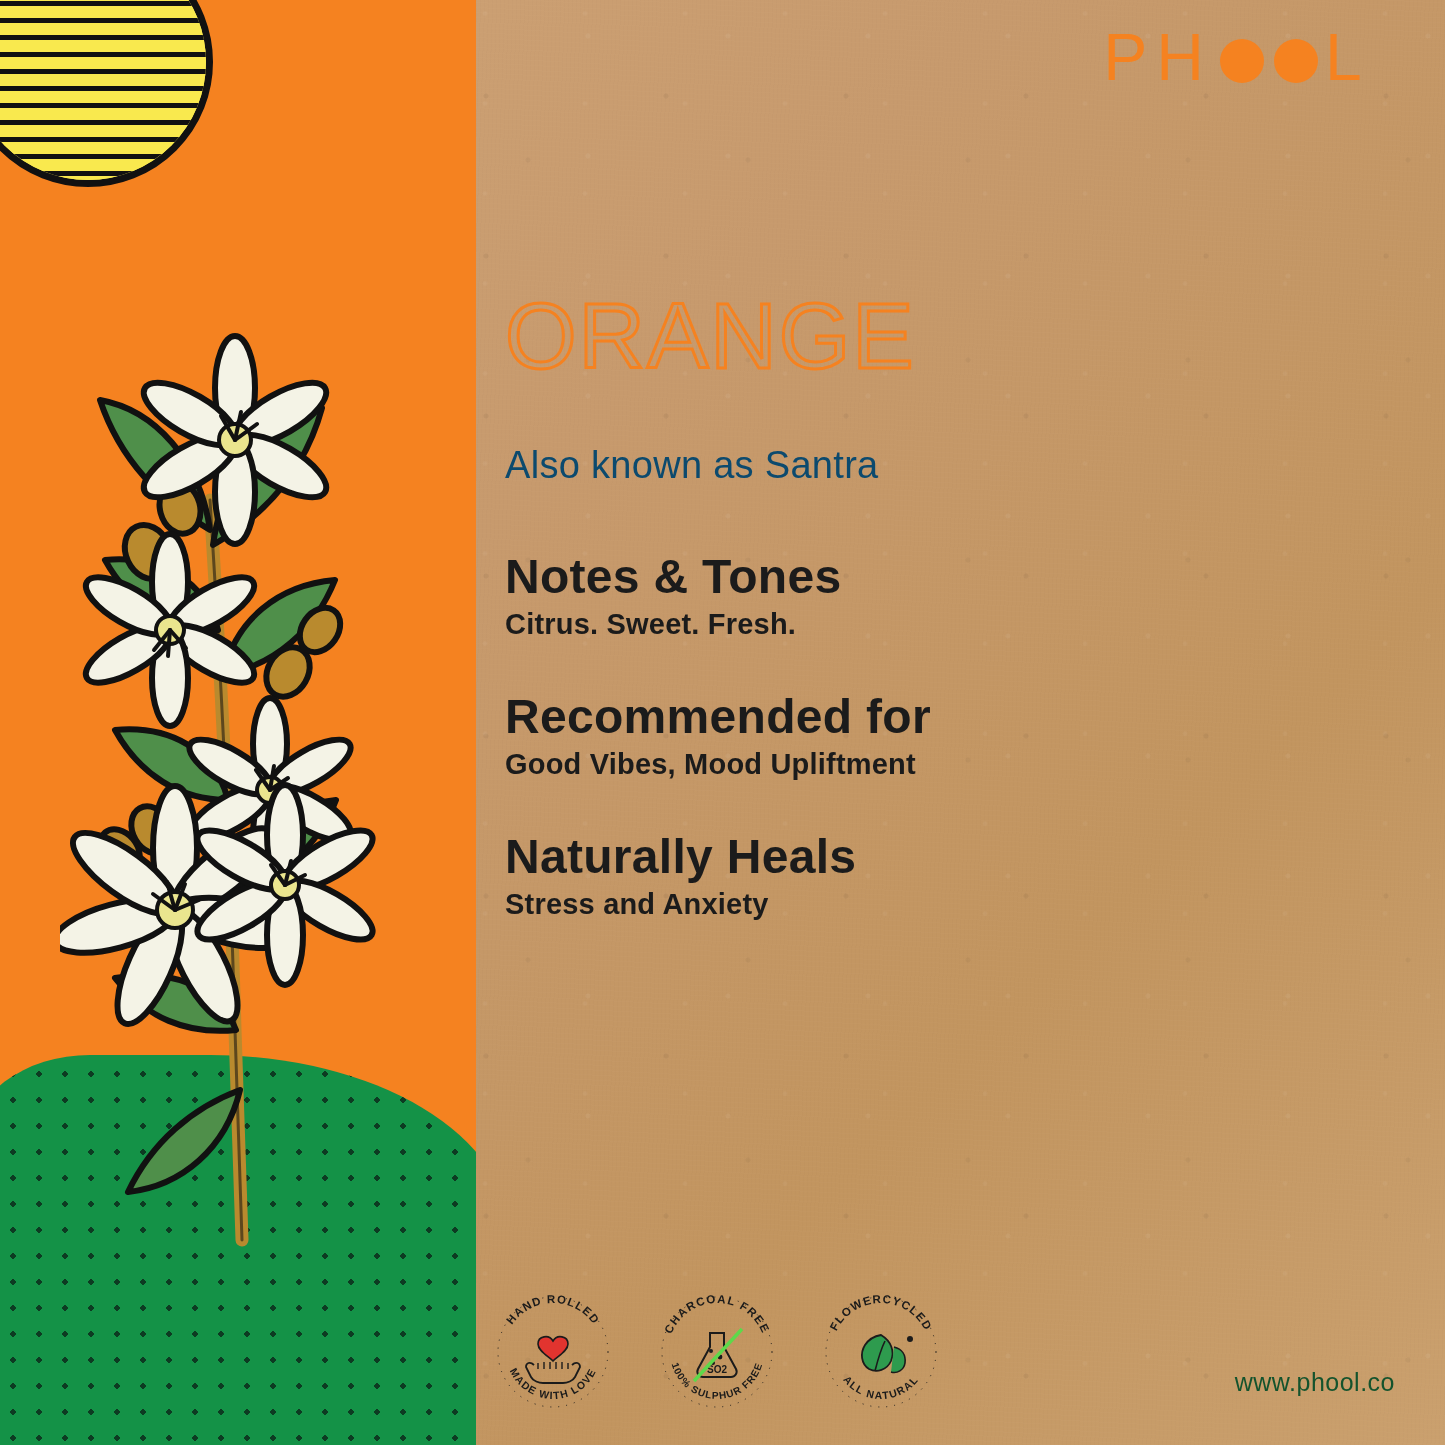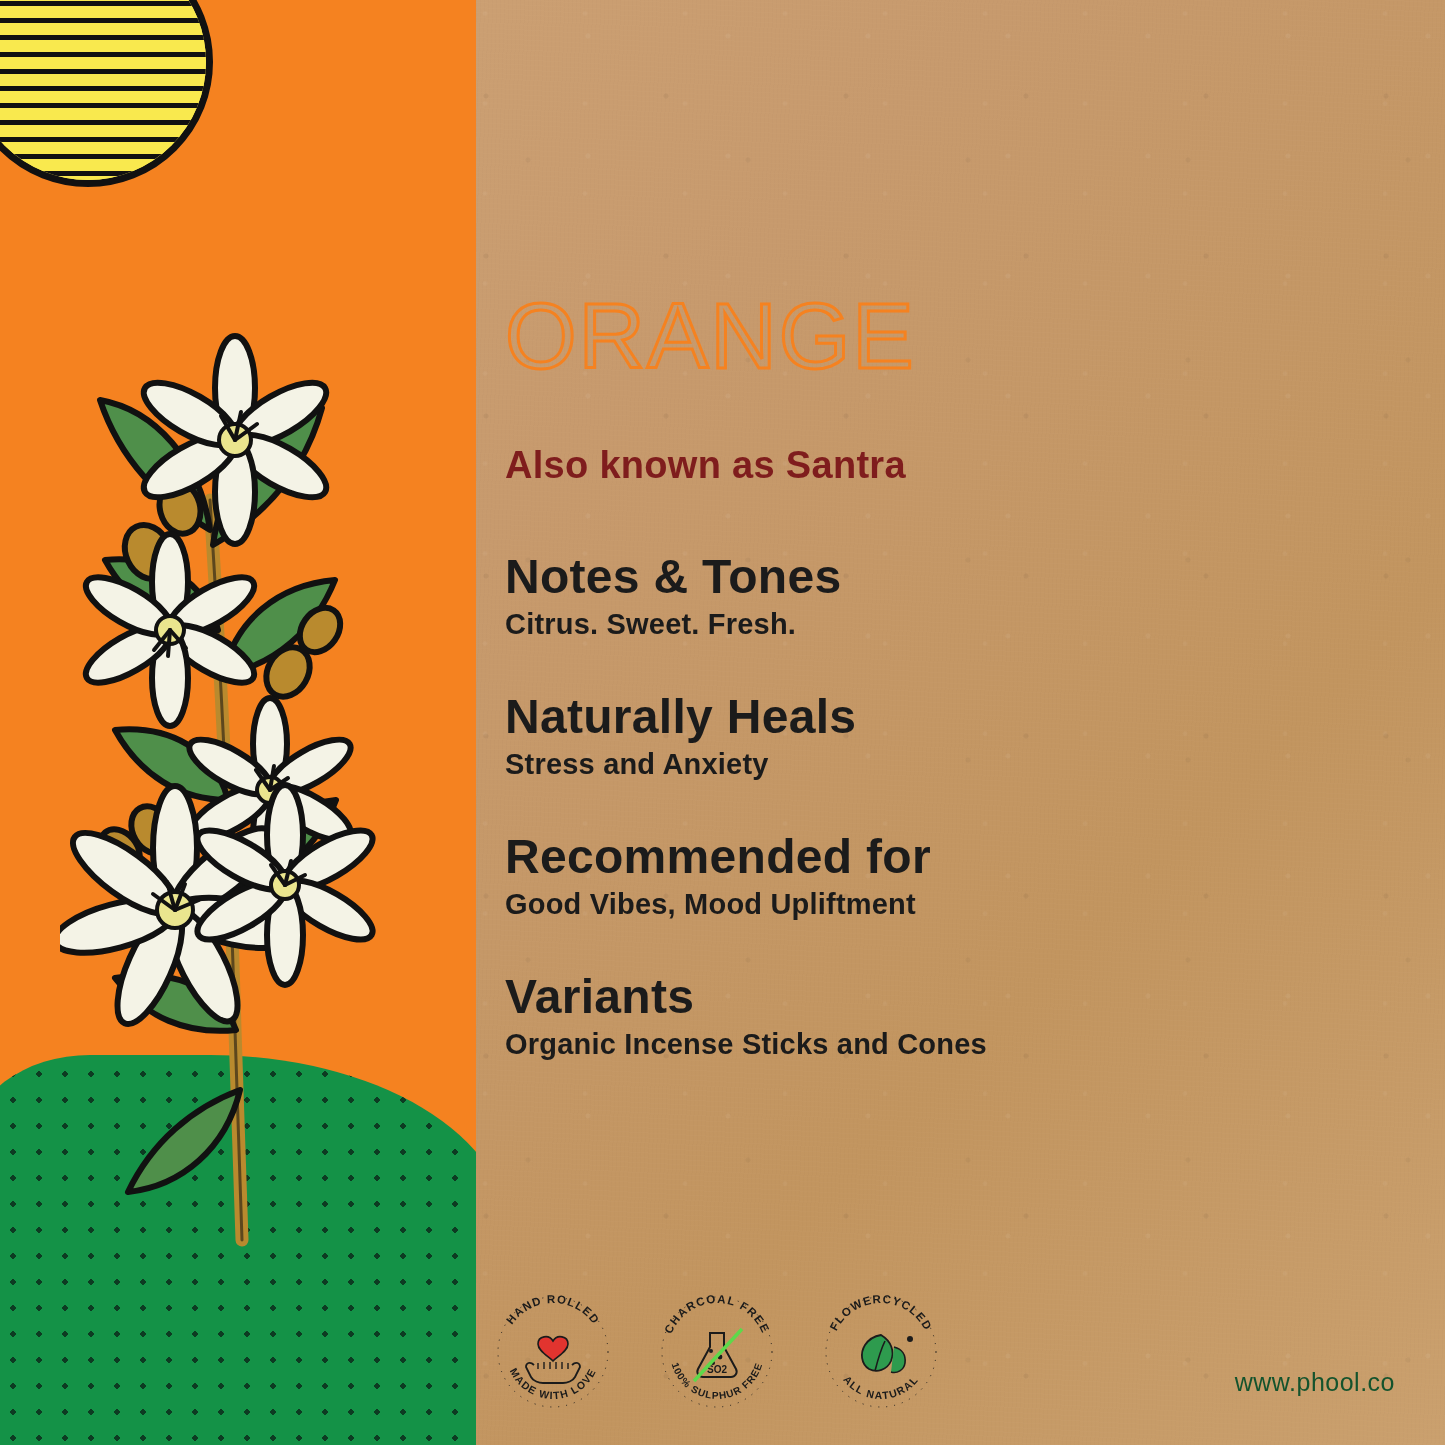--- a/index.html
+++ b/index.html
@@ -150,22 +150,22 @@
     font-size: 92px;
     font-weight: 400;
     letter-spacing: 2px;
     color: transparent;
     -webkit-text-stroke: 3px #f58220;
     line-height: 1;
     margin-bottom: 62px;
   }
   .subtitle {
     font-size: 38px;
-    font-weight: 700;
-    color: #7f1d1d;
+    font-weight: 400;
+    color: #0c4a6e;
     letter-spacing: .3px;
     margin-bottom: 62px;
   }
   .block { margin-bottom: 48px; }
   .block-head {
     font-size: 48px;
     font-weight: 700;
     color: #1b1b1b;
     letter-spacing: .3px;
     margin-bottom: 4px;
@@ -328,45 +328,47 @@
             <path d="M0 0 L -14 -20"></path>
               <path d="M0 0 L 6 -24"></path>
               <path d="M0 0 L 20 -10"></path>
           </g>
         </g>
       </g>
     </svg>
   </div>
 
   <div class="logo">
+    <div class="logo-word">
+      <span>PH</span>
+      <span class="dot-o"></span>
+      <span class="dot-o"></span>
+      <span>L</span>
+    </div>
   </div>
 
   <div class="content">
     <div class="title">ORANGE</div>
     <div class="subtitle">Also known as Santra</div>
 
     <div class="block">
       <div class="block-head">Notes &amp; Tones</div>
       <div class="block-sub">Citrus. Sweet. Fresh.</div>
     </div>
 
     <div class="block">
+      <div class="block-head">Recommended for</div>
+      <div class="block-sub">Good Vibes, Mood Upliftment</div>
+    </div>
+
+    <div class="block">
       <div class="block-head">Naturally Heals</div>
       <div class="block-sub">Stress and Anxiety</div>
     </div>
 
-    <div class="block">
-      <div class="block-head">Recommended for</div>
-      <div class="block-sub">Good Vibes, Mood Upliftment</div>
-    </div>
-
-    <div class="block">
-      <div class="block-head">Variants</div>
-      <div class="block-sub">Organic Incense Sticks and Cones</div>
-    </div>
   </div>
 
   <div class="badges">
 
     <div class="badge">
       <svg viewBox="0 0 126 126" width="126" height="126">
         <defs>
           <path id="arcTop1" d="M 14 63 A 49 49 0 0 1 112 63"></path>
           <path id="arcBot1" d="M 16 63 A 47 47 0 0 0 110 63"></path>
         </defs>

